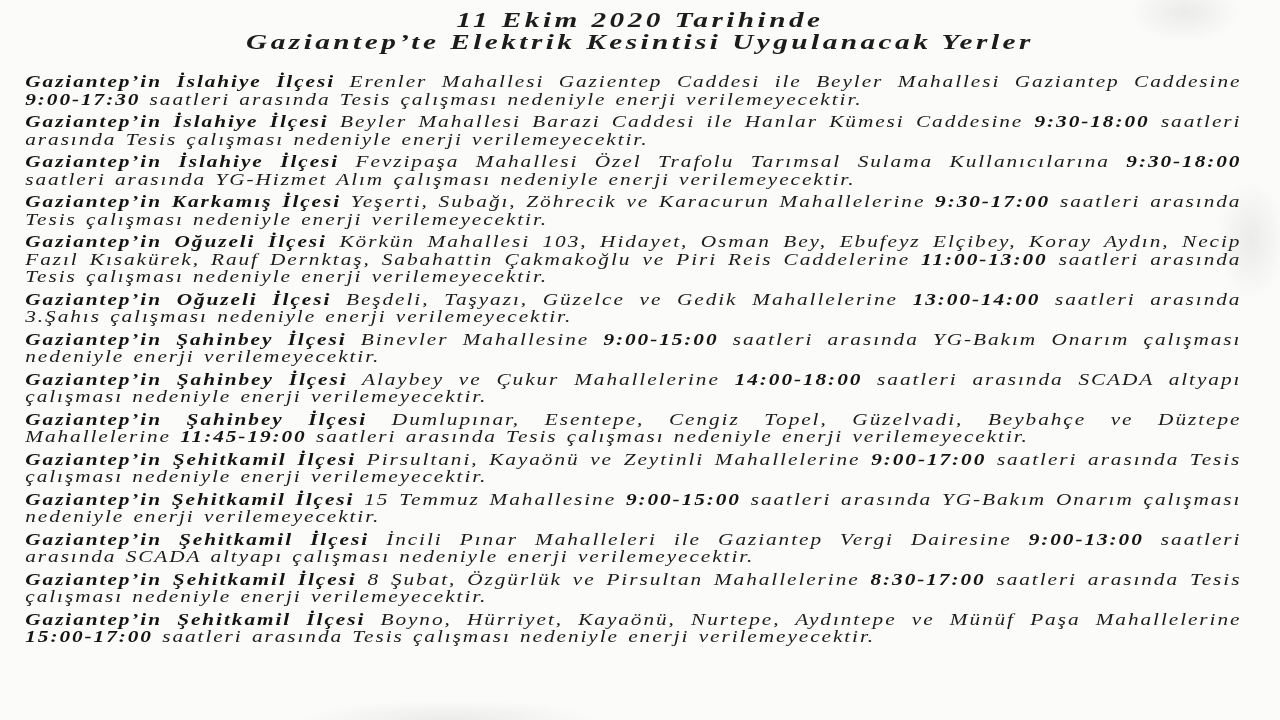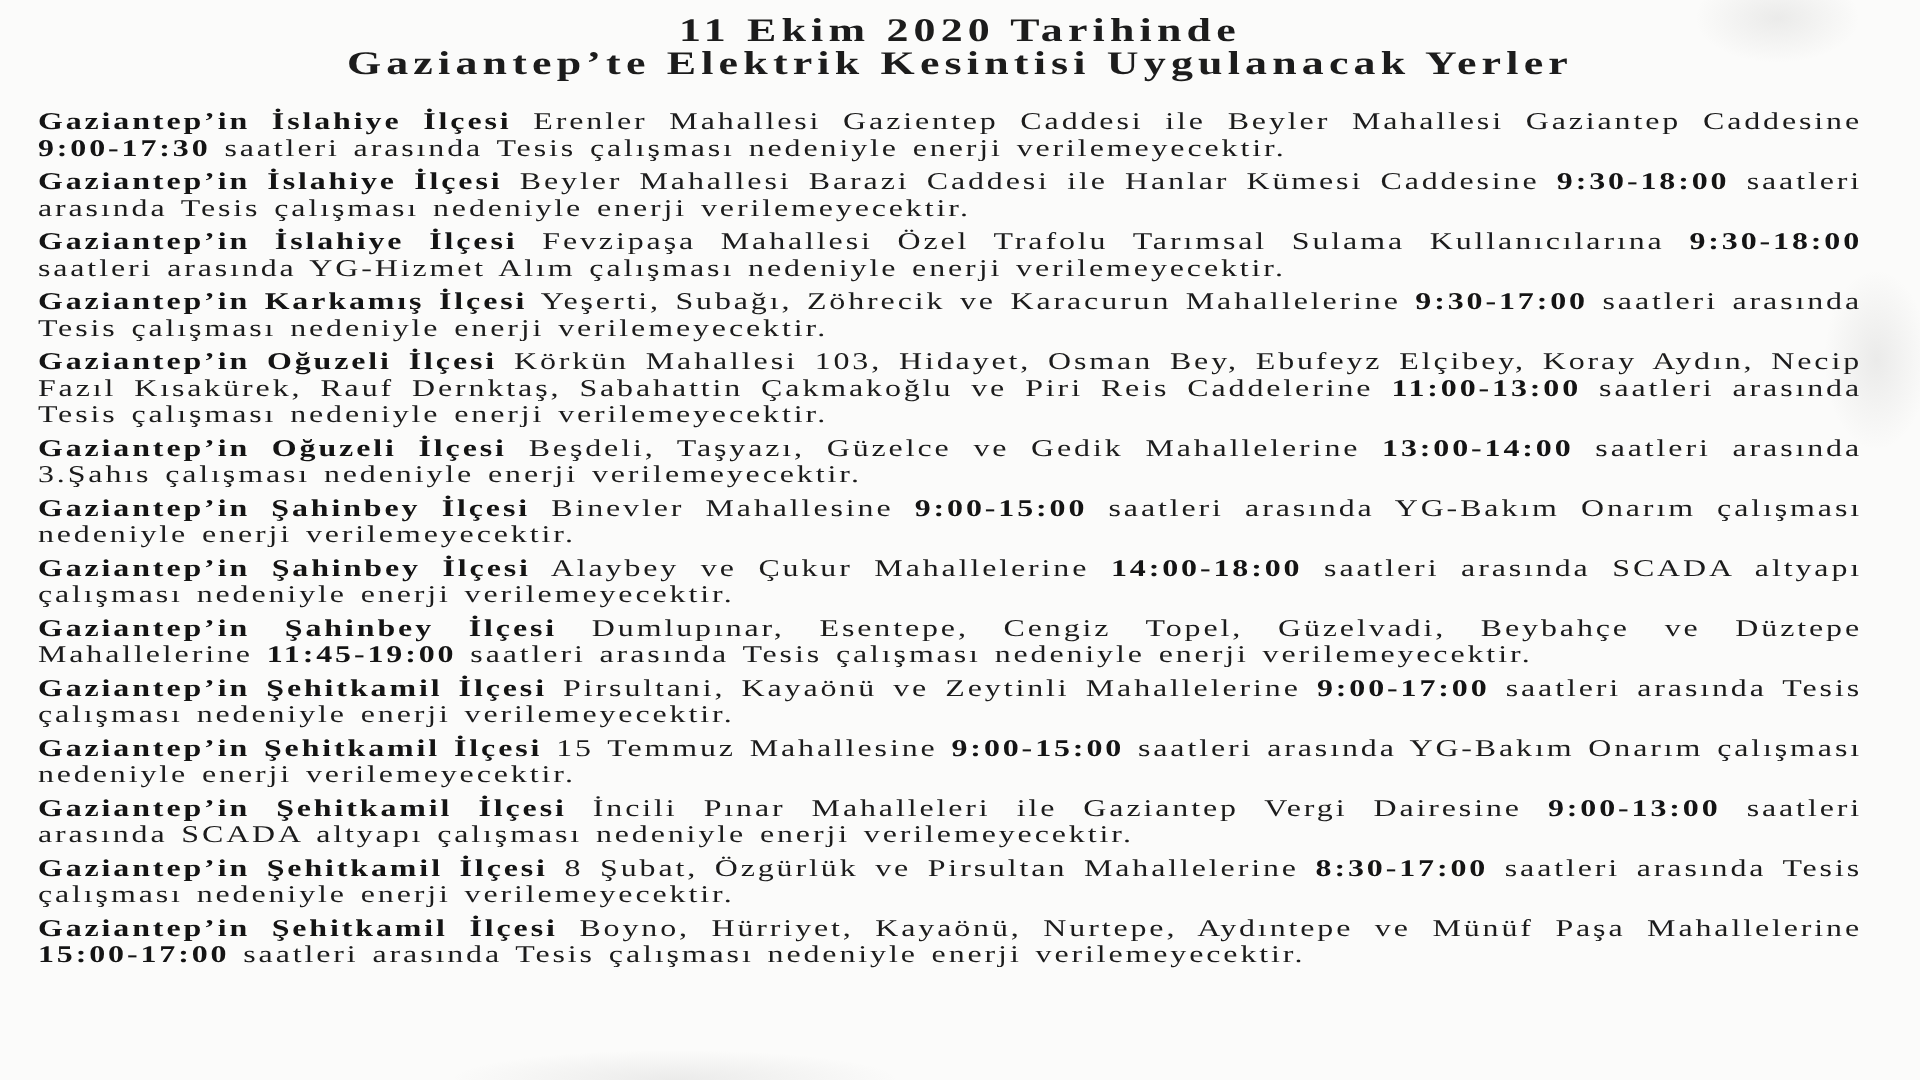--- a/index.html
+++ b/index.html
@@ -8,20 +8,21 @@
     background: #ffffff;
   }
   #page {
     position: relative;
     width: 1280px;
     height: 720px;
     overflow: hidden;
     background: var(--page-bg, #fbfbfa);
     font-family: "Liberation Serif", "DejaVu Serif", serif;
     color: var(--ink, #1c1c1c);
+    font-style: italic;
   }
   
   #stretch {
     position: absolute;
     top: 0;
     left: 0;
     width: 962px;
     height: 720px;
     transform: scaleX(1.3305);
     transform-origin: top left;

